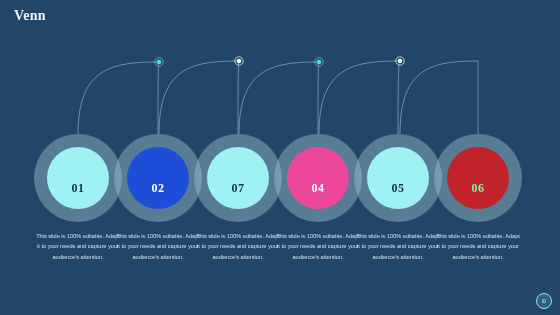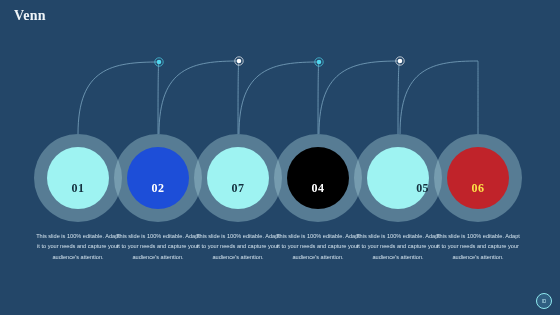--- a/index.html
+++ b/index.html
@@ -173,34 +173,34 @@
         </div>
       </div>
       <div class="venn-node" style="left: 194px;">
         <div class="venn-outer" style="background: rgba(165, 206, 214, 0.4);"></div>
         <div class="venn-inner" style="background: rgb(158, 243, 242);">
           <span class="venn-num" style="color: rgb(20, 48, 63);">07</span>
         </div>
       </div>
       <div class="venn-node" style="left: 274px;">
         <div class="venn-outer" style="background: rgba(165, 206, 214, 0.4);"></div>
-        <div class="venn-inner" style="background: #000000;">
+        <div class="venn-inner" style="background: #ec4899;">
           <span class="venn-num" style="color: rgb(255, 255, 255);">04</span>
         </div>
       </div>
       <div class="venn-node" style="left: 354px;">
         <div class="venn-outer" style="background: rgba(165, 206, 214, 0.4);"></div>
-        <div class="venn-inner" style="background: rgb(158, 243, 242); justify-content: flex-end;">
+        <div class="venn-inner" style="background: rgb(158, 243, 242);">
           <span class="venn-num" style="color: rgb(20, 48, 63);">05</span>
         </div>
       </div>
       <div class="venn-node" style="left: 434px;">
         <div class="venn-outer" style="background: rgba(165, 206, 214, 0.4);"></div>
         <div class="venn-inner" style="background: rgb(192, 35, 42);">
-          <span class="venn-num" style="color: #fde047;">06</span>
+          <span class="venn-num" style="color: #86efac;">06</span>
         </div>
       </div>
     </div>
 
   <div id="caption-row">
       <div class="caption-block" style="left: 36px; color: rgb(211, 227, 238);">This slide is 100% editable. Adapt it to your needs and capture your audience's attention.</div>
       <div class="caption-block" style="left: 116px; color: rgb(211, 227, 238);">This slide is 100% editable. Adapt it to your needs and capture your audience's attention.</div>
       <div class="caption-block" style="left: 196px; color: rgb(211, 227, 238);">This slide is 100% editable. Adapt it to your needs and capture your audience's attention.</div>
       <div class="caption-block" style="left: 276px; color: rgb(211, 227, 238);">This slide is 100% editable. Adapt it to your needs and capture your audience's attention.</div>
       <div class="caption-block" style="left: 356px; color: rgb(211, 227, 238);">This slide is 100% editable. Adapt it to your needs and capture your audience's attention.</div>

